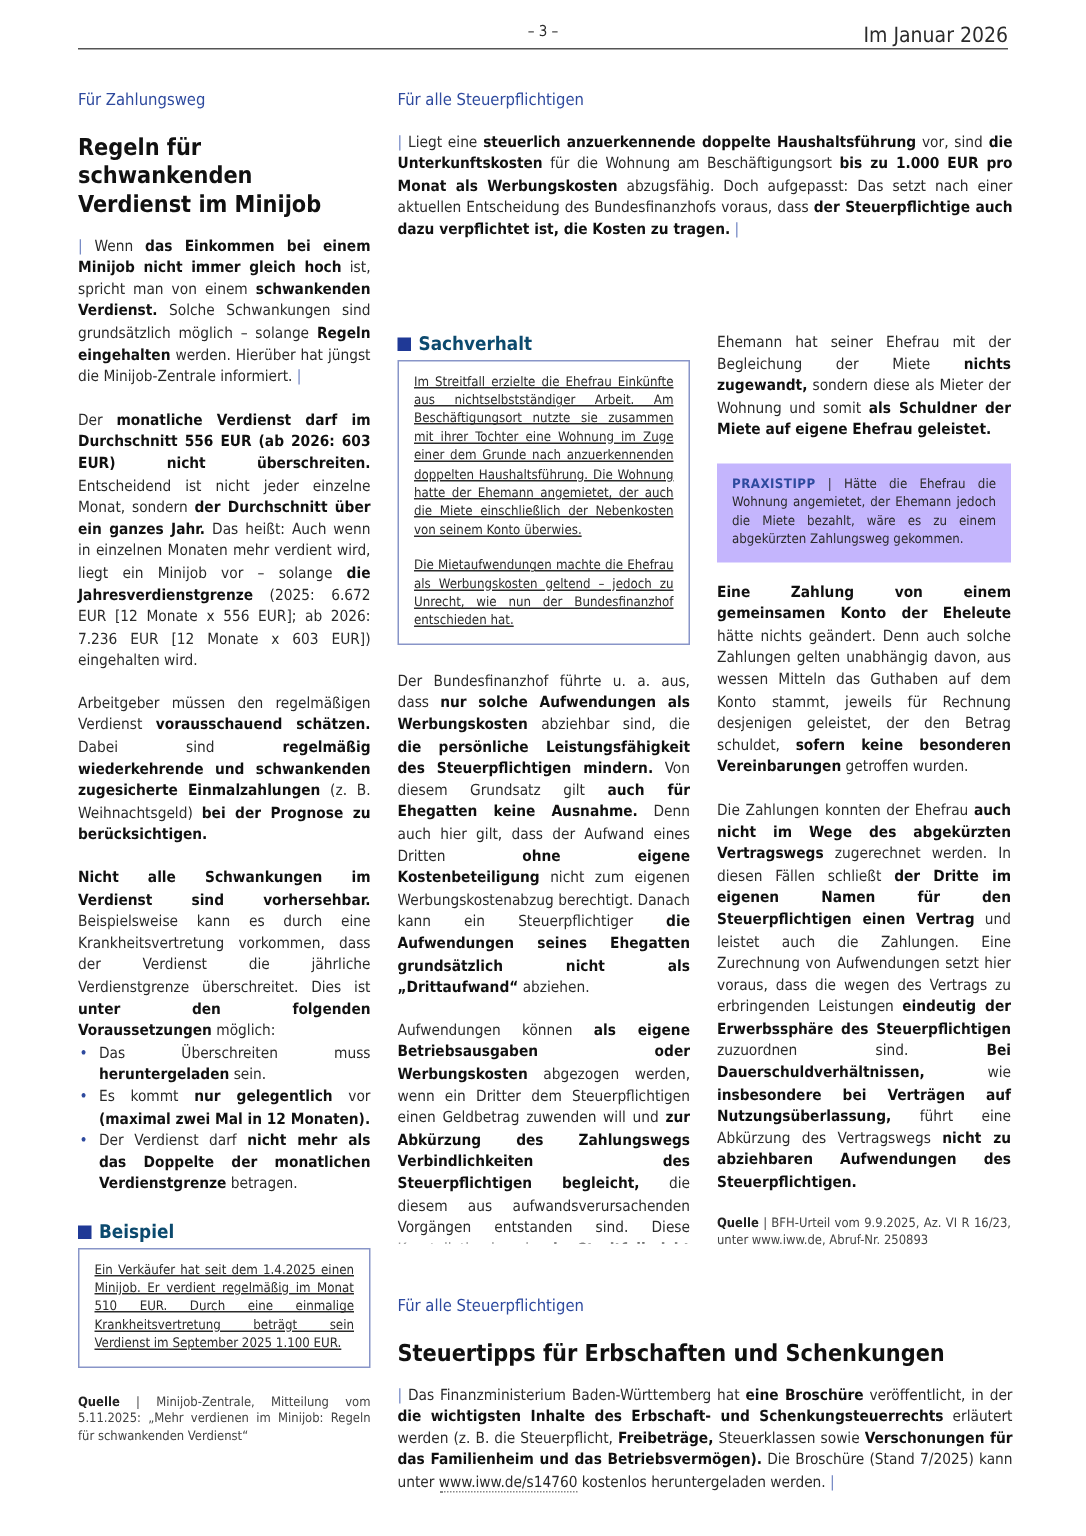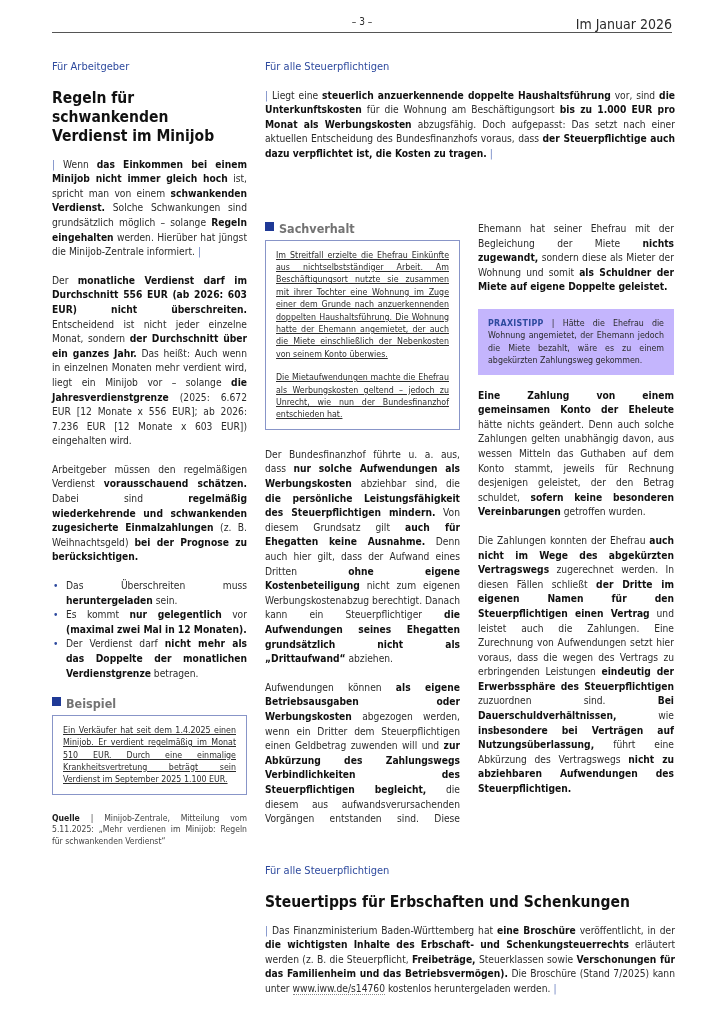--- a/index.html
+++ b/index.html
@@ -7,21 +7,21 @@
          font-family: "DejaVu Sans Condensed", "Liberation Sans Narrow", "Liberation Sans", sans-serif; color: #2b2b2b; }
   .page-header { position: absolute; left: 52px; right: 52px; top: 14px; height: 18px; border-bottom: 1px solid #555; }
   .page-number { position: absolute; left: 0; right: 0; text-align: center; font-size: 10px; top: 2px; }
   .issue-date { position: absolute; right: 0; font-size: 14px; top: 2px; }
   .col { position: absolute; font-size: 10.2px; line-height: 14.6px; }
   .col p { margin: 0 0 14px 0; text-align: justify; }
   .col b { font-weight: bold; color: #111; }
   .category { color: #2e4a9e; font-size: 11px; margin: 0; }
   h2 { font-size: 15.5px; line-height: 19px; margin: 12px 0 12px 0; color: #111; font-weight: bold; }
   .mark { color: #6a7fc0; font-weight: normal; }
-  .box-title { font-size: 12.5px; font-weight: bold; color: #737373; margin: 0 0 3px 0; display: flex; }
+  .box-title { font-size: 12.5px; font-weight: bold; color: #0c4a6e; margin: 0 0 3px 0; display: flex; align-items: center; }
   .square { display: inline-block; width: 9px; height: 9px; background: #1f3996; margin-right: 5px; }
   .box { border: 1px solid #8895c8; padding: 8px 10px; font-size: 8.8px; line-height: 12.4px; margin-bottom: 18px; }
   .box p { margin: 0 0 11px 0; text-align: justify; text-decoration: underline; }
   .box p:last-child { margin-bottom: 0; }
   .tip { background: #c4b5fd; padding: 8px 10px; font-size: 8.8px; line-height: 12.4px; margin-bottom: 14px; text-align: justify; }
   .tip-label { color: #2e4a9e; font-weight: bold; letter-spacing: 0.3px; }
   .source { font-size: 8.6px; line-height: 11.6px; color: #444; text-align: justify; margin-top: 4px; }
   .source b { color: #222; }
   ul { margin: 0 0 14px 0; padding-left: 0; list-style: none; }
   ul li { position: relative; padding-left: 14px; text-align: justify; }
@@ -30,25 +30,26 @@
 </style>
 </head>
 <body>
 
 <div class="page-header">
   <span class="page-number">– 3 –</span>
   <span class="issue-date">Im Januar 2026</span>
 </div>
 
 <div class="col" style="left:52px; top:60px; width:195px;">
-  <p class="category">Für Arbeitgeber</p>
+  <p class="category">Für Zahlungsweg</p>
   <h2>Regeln für schwankenden Verdienst im Minijob</h2>
   <p><span class="mark">| </span>Wenn <b>das Einkommen bei einem Minijob nicht immer gleich hoch</b> ist, spricht man von einem <b>schwankenden Verdienst.</b> Solche Schwankungen sind grundsätzlich möglich – solange <b>Regeln eingehalten</b> werden. Hierüber hat jüngst die Minijob-Zentrale informiert. <span class="mark">|</span></p>
   <p>Der <b>monatliche Verdienst darf im Durchschnitt 556 EUR (ab 2026: 603 EUR) nicht überschreiten.</b> Entscheidend ist nicht jeder einzelne Monat, sondern <b>der Durchschnitt über ein ganzes Jahr.</b> Das heißt: Auch wenn in einzelnen Monaten mehr verdient wird, liegt ein Minijob vor – solange <b>die Jahresverdienstgrenze</b> (2025: 6.672 EUR [12 Monate x 556 EUR]; ab 2026: 7.236 EUR [12 Monate x 603 EUR]) eingehalten wird.</p>
   <p>Arbeitgeber müssen den regelmäßigen Verdienst <b>vorausschauend schätzen.</b> Dabei sind <b>regelmäßig wiederkehrende und schwankenden zugesicherte Einmalzahlungen</b> (z. B. Weihnachtsgeld) <b>bei der Prognose zu berücksichtigen.</b></p>
+  <p style="margin-bottom:0"><b>Nicht alle Schwankungen im Verdienst sind vorhersehbar.</b> Beispielsweise kann es durch eine Krankheitsvertretung vorkommen, dass der Verdienst die jährliche Verdienstgrenze überschreitet. Dies ist <b>unter den folgenden Voraussetzungen</b> möglich:</p>
   <ul>
     <li>Das Überschreiten muss <b>heruntergeladen</b> sein.</li>
     <li>Es kommt <b>nur gelegentlich</b> vor <b>(maximal zwei Mal in 12 Monaten).</b></li>
     <li>Der Verdienst darf <b>nicht mehr als das Doppelte der monatlichen Verdienstgrenze</b> betragen.</li>
   </ul>
   <div class="box-title" style="margin-top:16px">
     <span class="square"></span>
     <span>Beispiel</span>
   </div>
   <div class="box">
@@ -71,25 +72,28 @@
   </div>
   <div class="box">
     <p>Im Streitfall erzielte die Ehefrau Einkünfte aus nichtselbstständiger Arbeit. Am Beschäftigungsort nutzte sie zusammen mit ihrer Tochter eine Wohnung im Zuge einer dem Grunde nach anzuerkennenden doppelten Haushaltsführung. Die Wohnung hatte der Ehemann angemietet, der auch die Miete einschließlich der Nebenkosten von seinem Konto überwies.</p>
     <p>Die Mietaufwendungen machte die Ehefrau als Werbungskosten geltend – jedoch zu Unrecht, wie nun der Bundesfinanzhof entschieden hat.</p>
   </div>
   <p>Der Bundesfinanzhof führte u. a. aus, dass <b>nur solche Aufwendungen als Werbungskosten</b> abziehbar sind, die <b>die persönliche Leistungsfähigkeit des Steuerpflichtigen mindern.</b> Von diesem Grundsatz gilt <b>auch für Ehegatten keine Ausnahme.</b> Denn auch hier gilt, dass der Aufwand eines Dritten <b>ohne eigene Kostenbeteiligung</b> nicht zum eigenen Werbungskostenabzug berechtigt. Danach kann ein Steuerpflichtiger <b>die Aufwendungen seines Ehegatten grundsätzlich nicht als „Drittaufwand“</b> abziehen.</p>
   <p style="height:148px;overflow:hidden;">Aufwendungen können <b>als eigene Betriebsausgaben oder Werbungskosten</b> abgezogen werden, wenn ein Dritter dem Steuerpflichtigen einen Geldbetrag zuwenden will und <b>zur Abkürzung des Zahlungswegs Verbindlichkeiten des Steuerpflichtigen begleicht,</b> die diesem aus aufwandsverursachenden Vorgängen entstanden sind. Diese Konstellation lag aber <b>im Streitfall nicht vor.</b> Denn der Ehemann hat seiner Ehefrau mit der Begleichung der Miete  sondern diese als Mieter der Wohnung und somit </p>
 </div>
 
 <div class="col" style="left:478px; top:222px; width:196px;">
-  <p><span>Ehemann hat seiner Ehefrau mit der Begleichung der Miete </span><b>nichts zugewandt,</b> sondern diese als Mieter der Wohnung und somit <b>als Schuldner der Miete auf eigene Doppelte geleistet.</b></p>
+  <p><span>Ehemann hat seiner Ehefrau mit der Begleichung der Miete </span><b>nichts zugewandt,</b> sondern diese als Mieter der Wohnung und somit <b>als Schuldner der Miete auf eigene Ehefrau geleistet.</b></p>
   <div class="tip">
     <span class="tip-label">PRAXISTIPP</span><span> | Hätte die Ehefrau die Wohnung angemietet, der Ehemann jedoch die Miete bezahlt, wäre es zu einem abgekürzten Zahlungsweg gekommen.</span>
   </div>
   <p><b>Eine Zahlung von einem gemeinsamen Konto der Eheleute</b> hätte nichts geändert. Denn auch solche Zahlungen gelten unabhängig davon, aus wessen Mitteln das Guthaben auf dem Konto stammt, jeweils für Rechnung desjenigen geleistet, der den Betrag schuldet, <b>sofern keine besonderen Vereinbarungen</b> getroffen wurden.</p>
   <p>Die Zahlungen konnten der Ehefrau <b>auch nicht im Wege des abgekürzten Vertragswegs</b> zugerechnet werden. In diesen Fällen schließt <b>der Dritte im eigenen Namen für den Steuerpflichtigen einen Vertrag</b> und leistet auch die Zahlungen. Eine Zurechnung von Aufwendungen setzt hier voraus, dass die wegen des Vertrags zu erbringenden Leistungen <b>eindeutig der Erwerbssphäre des Steuerpflichtigen</b> zuzuordnen sind. <b>Bei Dauerschuldverhältnissen,</b> wie <b>insbesondere bei Verträgen auf Nutzungsüberlassung,</b> führt eine Abkürzung des Vertragswegs <b>nicht zu abziehbaren Aufwendungen des Steuerpflichtigen.</b></p>
+  <div class="source">
+    <b>Quelle</b><span> | BFH-Urteil vom 9.9.2025, Az. VI R 16/23, unter www.iww.de, Abruf-Nr. 250893</span>
+  </div>
 </div>
 
 <div class="col" style="left:265px; top:864px; width:410px;">
   <p class="category">Für alle Steuerpflichtigen</p>
   <h2>Steuertipps für Erbschaften und Schenkungen</h2>
   <p><span class="mark">| </span>Das Finanzministerium Baden-Württemberg hat <b>eine Broschüre</b> veröffentlicht, in der <b>die wichtigsten Inhalte des Erbschaft- und Schenkungsteuerrechts</b> erläutert werden (z. B. die Steuerpflicht, <b>Freibeträge,</b> Steuerklassen sowie <b>Verschonungen für das Familienheim und das Betriebsvermögen).</b> Die Broschüre (Stand 7/2025) kann unter <span class="link">www.iww.de/s14760</span> kostenlos heruntergeladen werden. <span class="mark">|</span></p>
 </div>
 
 </body></html>

